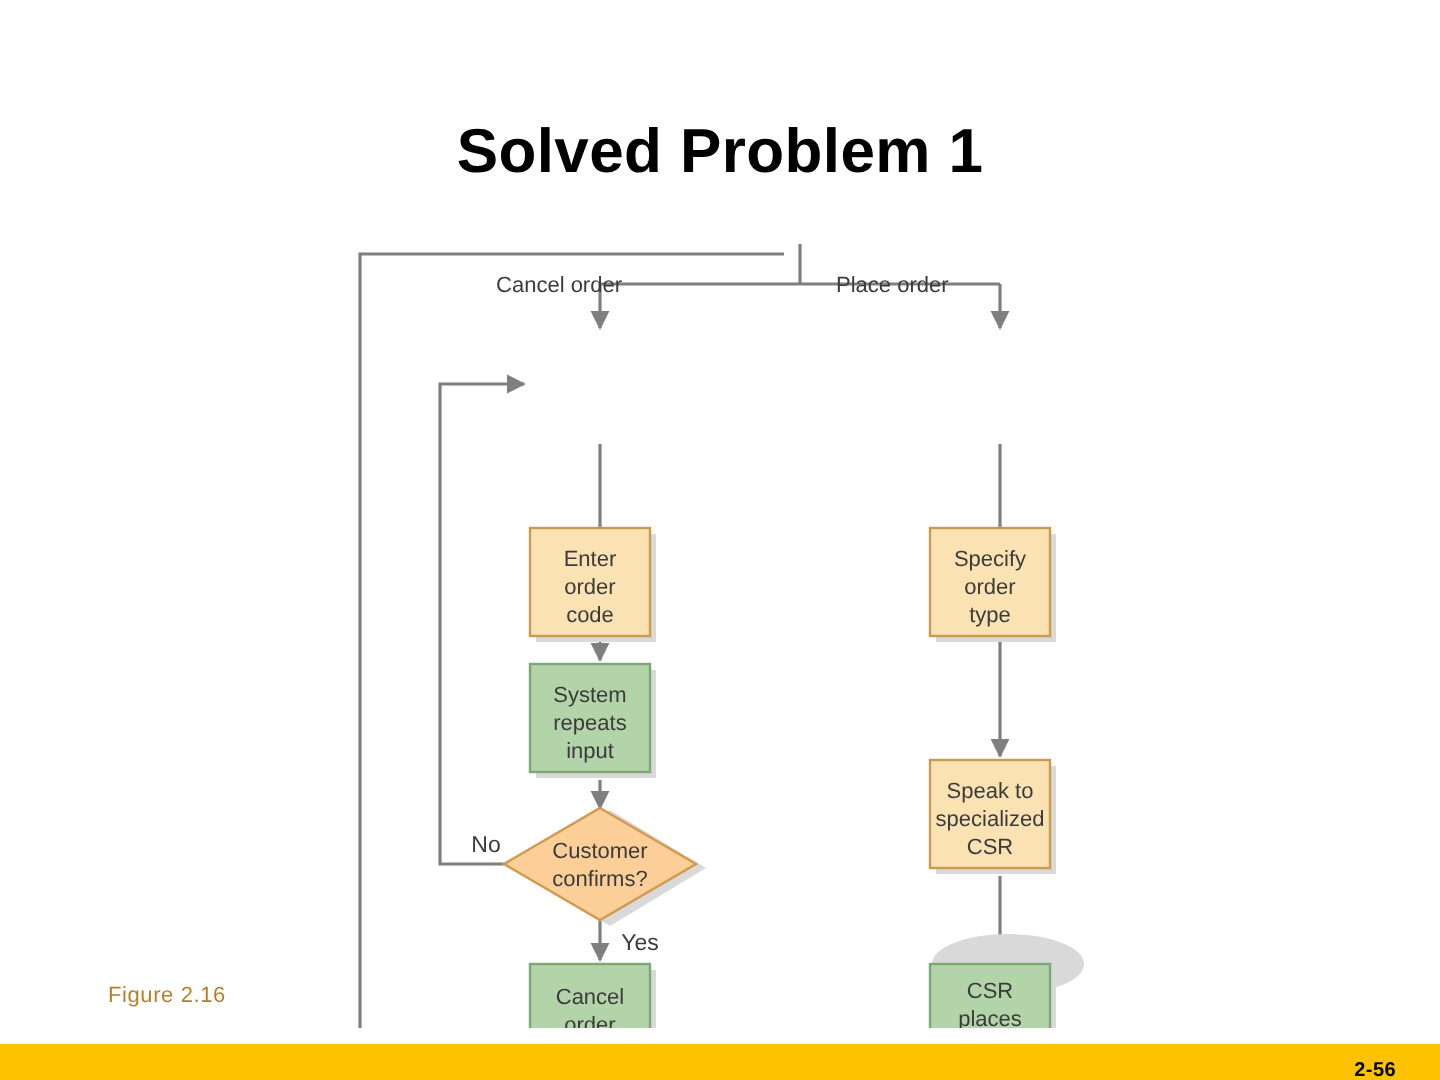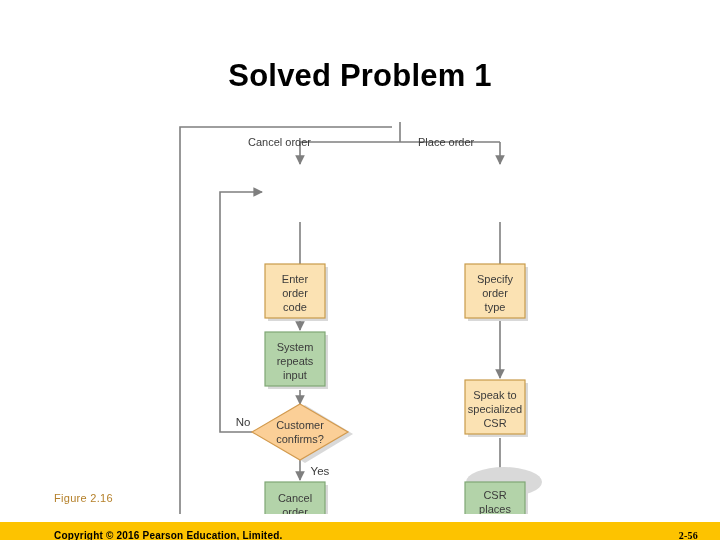--- a/index.html
+++ b/index.html
@@ -84,21 +84,21 @@
     font-family: "Liberation Sans", sans-serif;
   }
   #footer-pagenum {
     position: absolute;
     right: 22px;
     top: 516px;
     font-size: 10px;
     font-weight: bold;
     color: #000000;
     letter-spacing: 0.2px;
-    font-family: Liberation Serif, serif;
+    font-family: Liberation Sans, sans-serif;
     text-align: right;
   }
 
   
   #figure-svg text {
     font-family: "Liberation Sans", sans-serif;
     fill: #3b3b3b;
   }
   .node-label {
     font-size: 11px;
@@ -239,16 +239,15 @@
       <text class="branch-label" x="320" y="361">Yes</text>
       <text class="branch-label" x="240" y="459">Yes</text>
       <text class="branch-label" x="357" y="459">No</text>
 
     </svg>
   </div>
 
   <div id="figure-caption">Figure 2.16</div>
 
   <div id="footer-bar"></div>
-  <div id="footer-copyright">Copyright © 2016 Pearson Education, Limited.</div>
   <div id="footer-pagenum">2-56</div>
 
 </div>
 
 </body></html>

